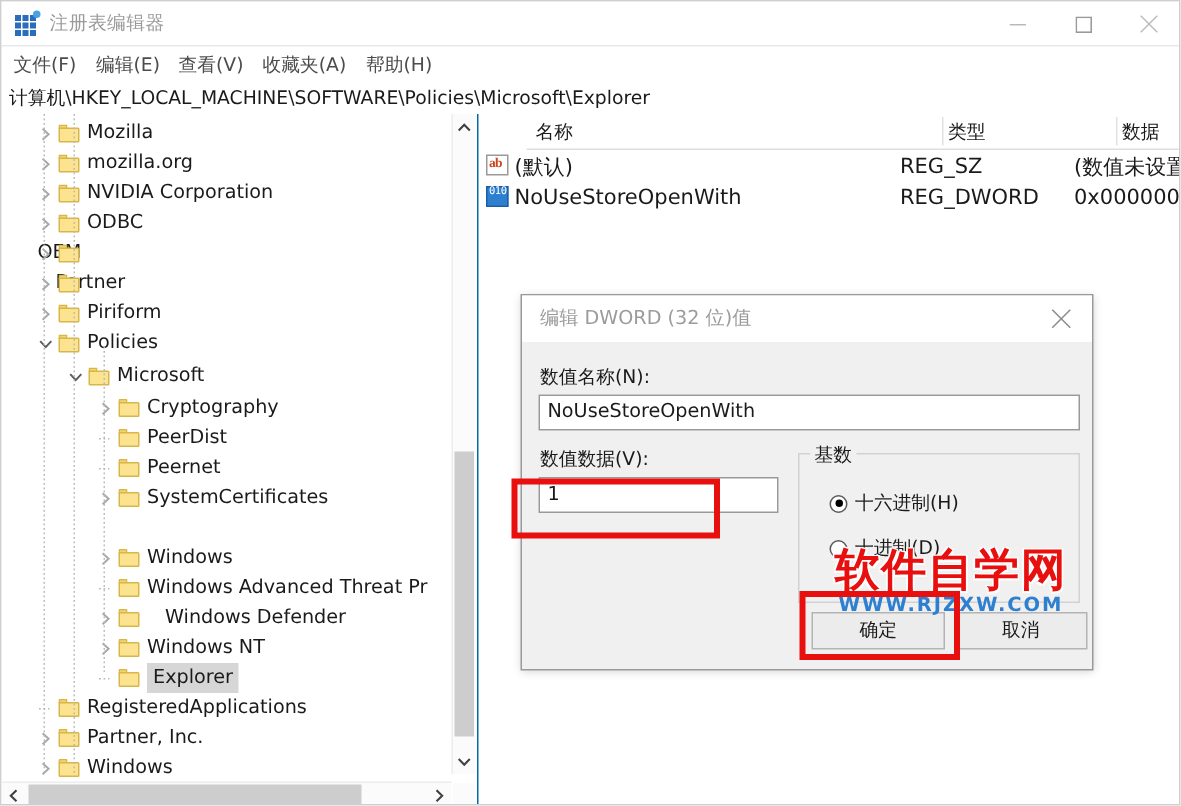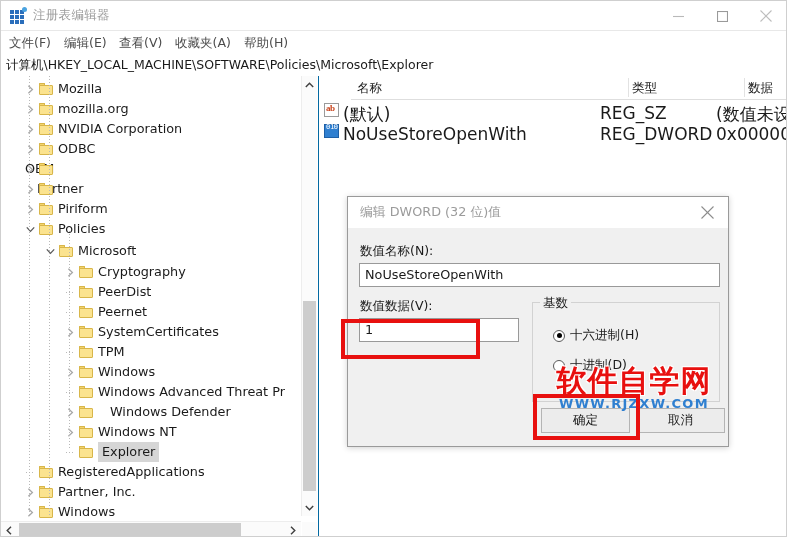--- a/index.html
+++ b/index.html
@@ -66,21 +66,21 @@
   .hsb .arrow.lt{left:0;}
   .hsb .arrow.rt{right:0;}
   .hsb .thumb{position:absolute;top:1px;height:13px;background:#cdcdcd;}
   .corner{position:absolute;right:1px;bottom:0;width:15px;height:16px;background:#fbfbfb;}
 
   
   .lheader{position:absolute;left:0;top:0;width:469px;height:23px;background:#ffffff;border-bottom:1px solid #dedede;margin-left:32px;}
   .lh{position:absolute;top:4px;font-size:12.5px;color:#1a1a1a;}
   .lhdiv{position:absolute;top:2px;width:1px;height:19px;background:#e2e2e2;}
   .lrow{position:absolute;left:0;width:469px;height:21px;}
-  .lcell{position:absolute;font-size:17px;color:#1a1a1a;white-space:nowrap;top:3px;}
+  .lcell{position:absolute;font-size:14px;color:#1a1a1a;white-space:nowrap;top:3px;}
   .vicon{position:absolute;left:5px;top:3px;width:15px;height:14px;}
   .vicon.ab{background:#ffffff;border:1px solid #9a9a9a;box-sizing:border-box;}
   .vicon.ab span{position:absolute;left:1px;top:-1px;font-size:9px;font-weight:bold;color:#c9461f;
                  font-family:"Liberation Serif",serif;letter-spacing:-.5px;text-align:center;}
   .vicon.bin{background:#2f7fd0;border:1px solid #1d5fa6;box-sizing:border-box;}
   .vicon.bin span{position:absolute;left:1px;top:-1px;font-size:7px;color:#ffffff;letter-spacing:-.3px;
                   font-family:"DejaVu Sans Mono",monospace;line-height:7px;}
 
   
   .dlg{position:absolute;left:346px;top:195px;width:382px;height:251px;background:#f0f0f0;
@@ -311,28 +311,20 @@
             <svg width="7" height="9" viewBox="0 0 7 9">
               <polyline points="1.4,0.8 5.4,4.5 1.4,8.2" fill="none" stroke="#a8a8a8" stroke-width="1.3"></polyline>
             </svg>
           </div>
           <div class="folder" style="left: 78px; top: 4px;">
             <div class="tab"></div>
             <div class="body"></div>
           </div>
           <span class="lbl" style="margin-left: 97px;">SystemCertificates</span>
         </div>
-        <div class="tnode" style="top: 266px;">
-          <div class="guideh" style="left: 65px; top: 10px; width: 7px;"></div>
-          <div class="folder" style="left: 78px; top: 4px;">
-            <div class="tab"></div>
-            <div class="body"></div>
-          </div>
-          <span class="lbl" style="margin-left: 97px;">TPM</span>
-        </div>
         <div class="tnode" style="top: 286px;">
           <div class="chev" style="left: 62px;">
             <svg width="7" height="9" viewBox="0 0 7 9">
               <polyline points="1.4,0.8 5.4,4.5 1.4,8.2" fill="none" stroke="#a8a8a8" stroke-width="1.3"></polyline>
             </svg>
           </div>
           <div class="folder" style="left: 78px; top: 4px;">
             <div class="tab"></div>
             <div class="body"></div>
           </div>

